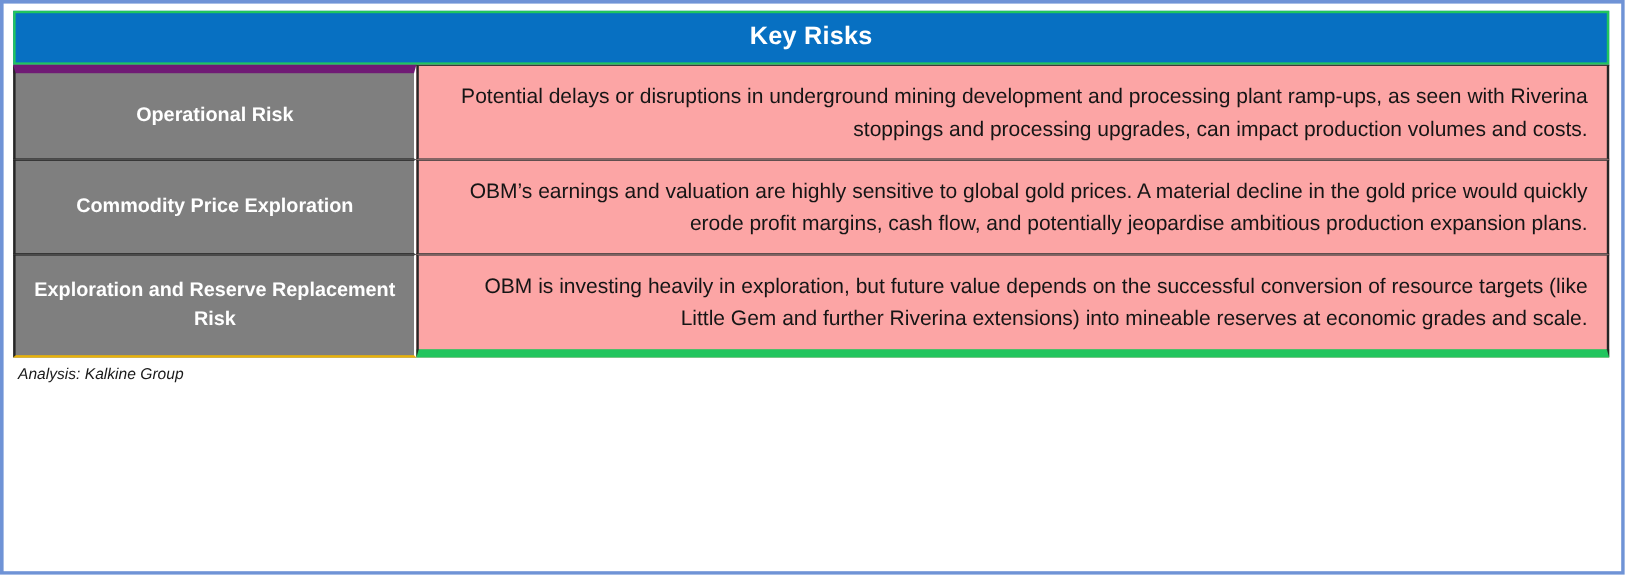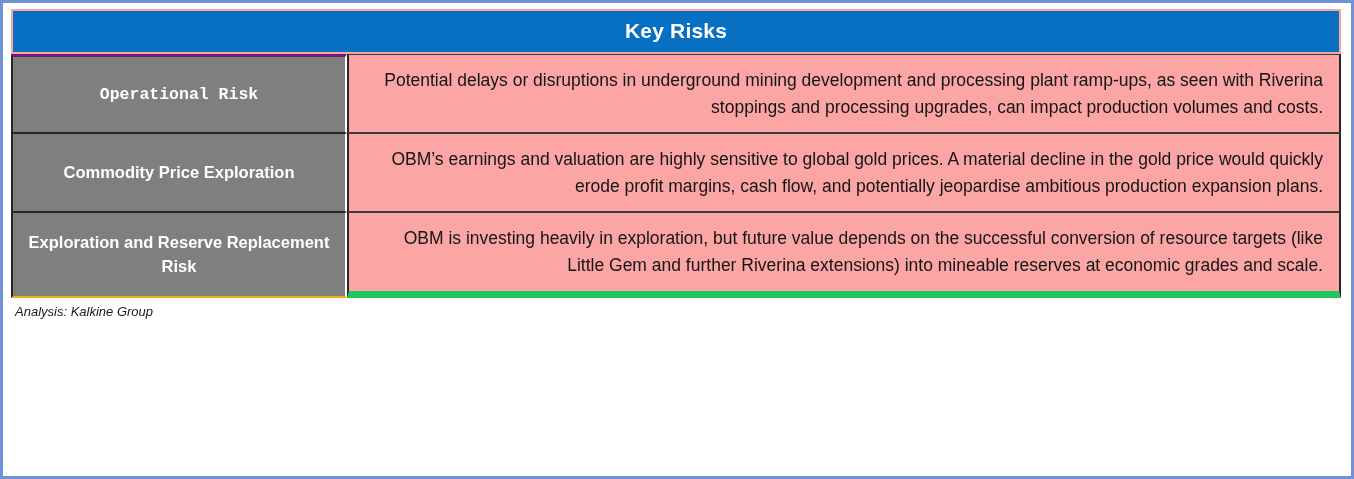--- a/index.html
+++ b/index.html
@@ -38,41 +38,41 @@
   .risk-table .col-label { width: 336px; }
 
   
   .table-header-cell {
     background: #0770c2;
     color: #ffffff;
     font-size: 21px;
     font-weight: bold;
     text-align: center;
     padding: 8px 6px 10px 6px;
-    border: 2px solid #fca5a5;
+    border: 2px solid #22c55e;
     letter-spacing: 0.2px;
     line-height: 1.1;
   }
 
   
   .risk-label-cell {
     background: #7f7f7f;
     color: #ffffff;
     font-size: 16.5px;
     font-weight: bold;
     text-align: center;
     vertical-align: middle;
     padding: 10px 14px;
     border-left: 2px solid #262626;
     border-right: 2px solid #ffffff;
     border-top: 1px solid #262626;
     border-bottom: 1px solid #262626;
     line-height: 1.45;
   }
-  tr.risk-row:first-of-type .risk-label-cell { border-top: 3px solid #701a75; font-family: Liberation Mono, monospace; }
+  tr.risk-row:first-of-type .risk-label-cell { border-top: 7px solid #701a75; }
   tr.risk-row:last-of-type .risk-label-cell { border-bottom: 2px solid #eab308; }
 
   
   .risk-desc-cell {
     background: #fca5a5;
     color: #151515;
     font-size: 17.5px;
     text-align: right;
     vertical-align: middle;
     padding: 12px 16px 12px 13px;

